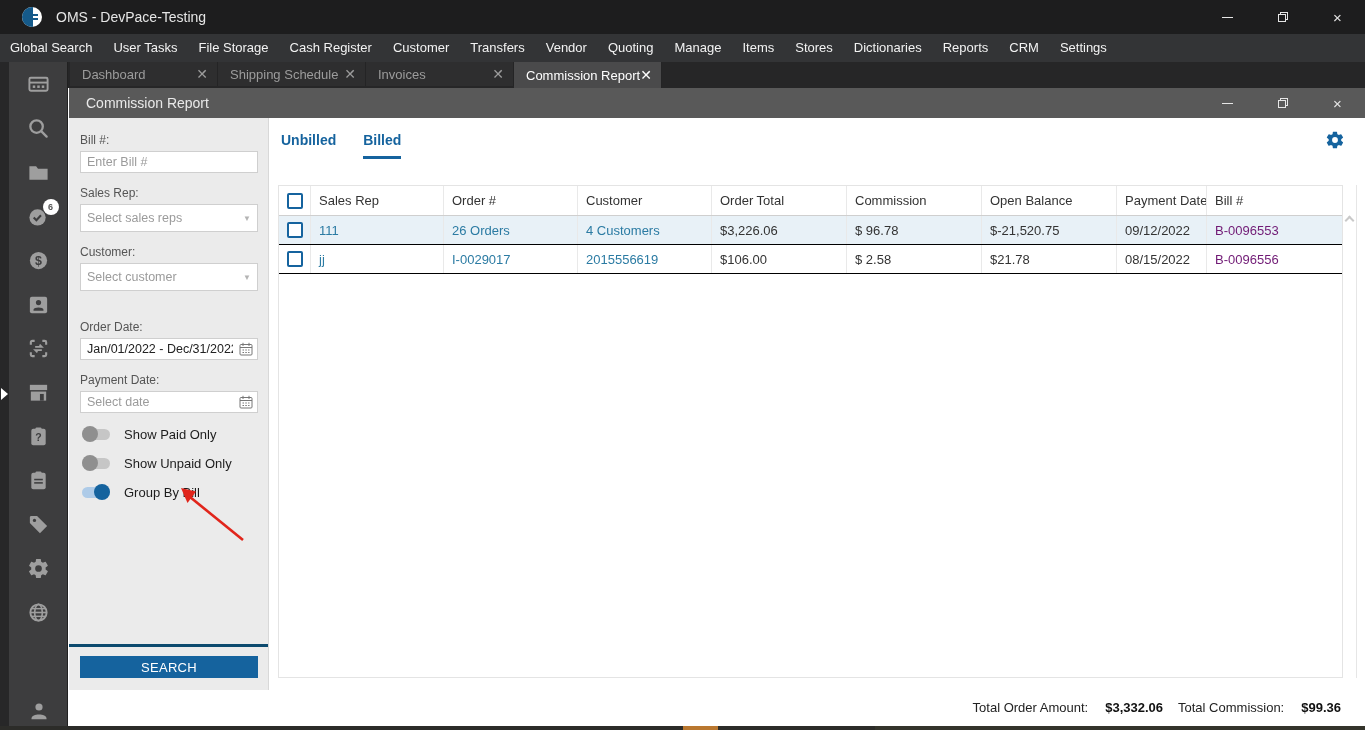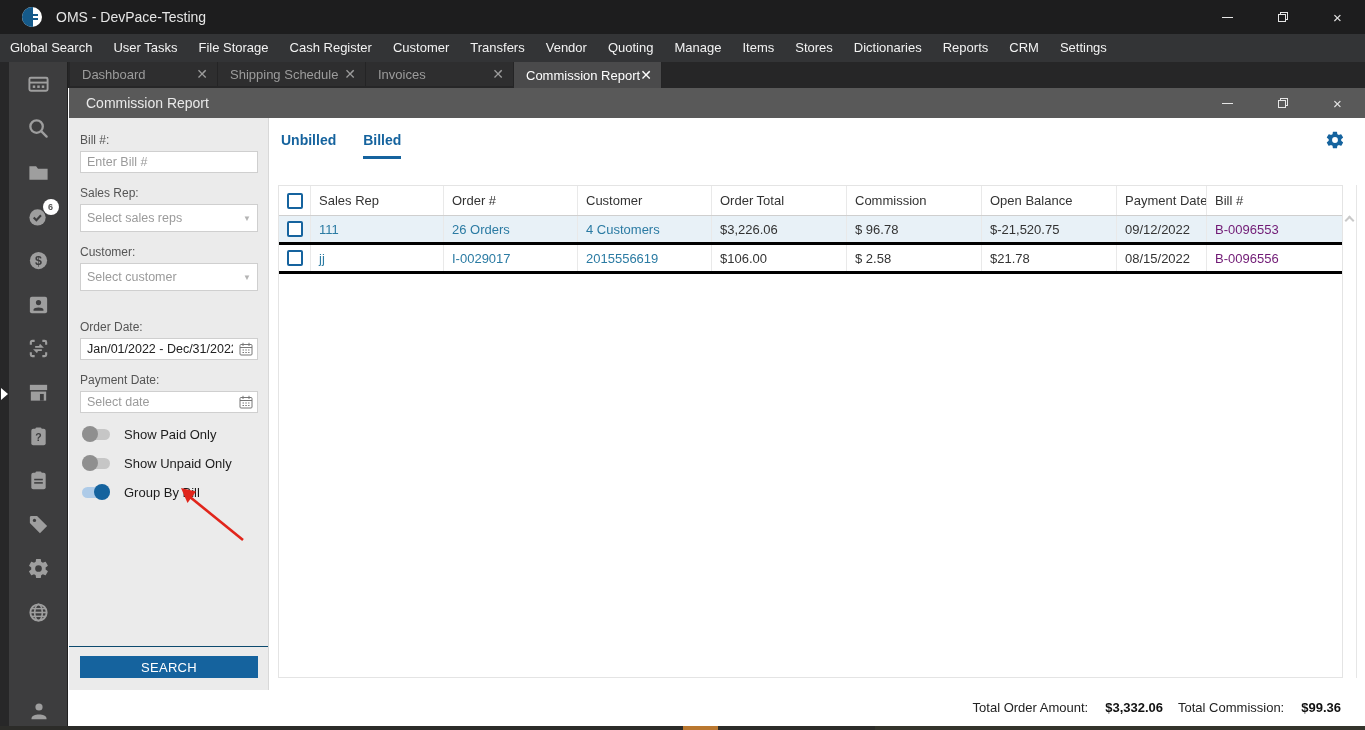--- a/index.html
+++ b/index.html
@@ -60,34 +60,34 @@
   .caret { margin-left:auto; font-size:8px; color:#b4b4b4; }
   .f-datewrap { position:relative; width:178px; }
   .f-datewrap .cal { position:absolute; right:5px; top:4px; }
   .f-date { padding-right:24px; }
   .toggle-row { display:flex; align-items:center; gap:14px; margin:14px 0 0 2px; }
   .toggle { position:relative; width:28px; height:11px; border-radius:6px; background:#c6c6c6; flex:0 0 auto; }
   .toggle .knob { position:absolute; left:0; top:-3px; width:16px; height:16px; border-radius:50%; background:#8f8f8f; }
   .toggle.on { background:#aecbe8; }
   .toggle.on .knob { left:auto; right:0; background:#15639e; }
   .toggle-label { font-size:13px; color:#1d1d1d; }
-  .f-footer { position:absolute; left:0; bottom:0; width:100%; padding:9px 11px 12px 11px; border-top:1px solid #0c4a6e; }
+  .f-footer { position:absolute; left:0; bottom:0; width:100%; padding:9px 11px 12px 11px; border-top:3px solid #0c4a6e; }
   .search-btn { width:178px; height:22px; background:#15639e; color:#fff; font-size:13px; font-family:inherit; border:none; display:flex; align-items:center; justify-content:center; letter-spacing:0.3px; }
   .red-arrow { position:absolute; left:0; top:360px; width:200px; height:130px; pointer-events:none; }
 
   
   .main { position:absolute; left:269px; top:118px; width:1096px; height:608px; background:#fff; }
   .rtabs { position:absolute; left:12px; top:14px; display:flex; gap:27px; }
   .rtab { font-size:14px; font-weight:600; color:#15639e; padding-bottom:8px; }
   .rtab.active { font-weight:bold; border-bottom:3px solid #15639e; }
   .gear-btn { position:absolute; right:20px; top:12px; width:20px; height:20px; }
 
   .tablewrap { position:absolute; left:9px; top:67px; width:1065px; height:493px; border:1px solid #e4e4e4; background:#fff; }
   .thead { display:grid; grid-template-columns:32px 133px 134px 134px 135px 135px 135px 90px 135px; height:30px; border-bottom:1px solid #cfcfcf; }
-  .trow  { display:grid; grid-template-columns:32px 133px 134px 134px 135px 135px 135px 90px 135px; height:29px; border-bottom:3px solid #000000; }
+  .trow  { display:grid; grid-template-columns:32px 133px 134px 134px 135px 135px 135px 90px 135px; height:29px; border-bottom:1px solid #000000; }
   .trow.hl { background:#e8f1f7; }
   .cell { display:flex; align-items:center; padding-left:8px; font-size:13px; color:#333; border-right:1px solid #e9e9e9; overflow:hidden; white-space:nowrap; }
   .cell:last-child { border-right:none; }
   .cell.cb { justify-content:center; padding-left:0; }
   .checkbox { width:16px; height:16px; border:2px solid #15639e; border-radius:2px; background:#fff; }
   .hcell { font-size:13px; color:#333; }
   .lk { color:#2b7ba3; } .lkb { color:#701a75;text-align:right; }
 
   .scrollcol { position:absolute; left:1343px; top:185px; width:14px; height:493px; border-right:1px solid #e6e6e6; }
   .chev-up { position:absolute; left:3px; top:32px; width:7px; height:7px; border-top:2px solid #c9c9c9; border-right:2px solid #c9c9c9; transform:rotate(-45deg); }

